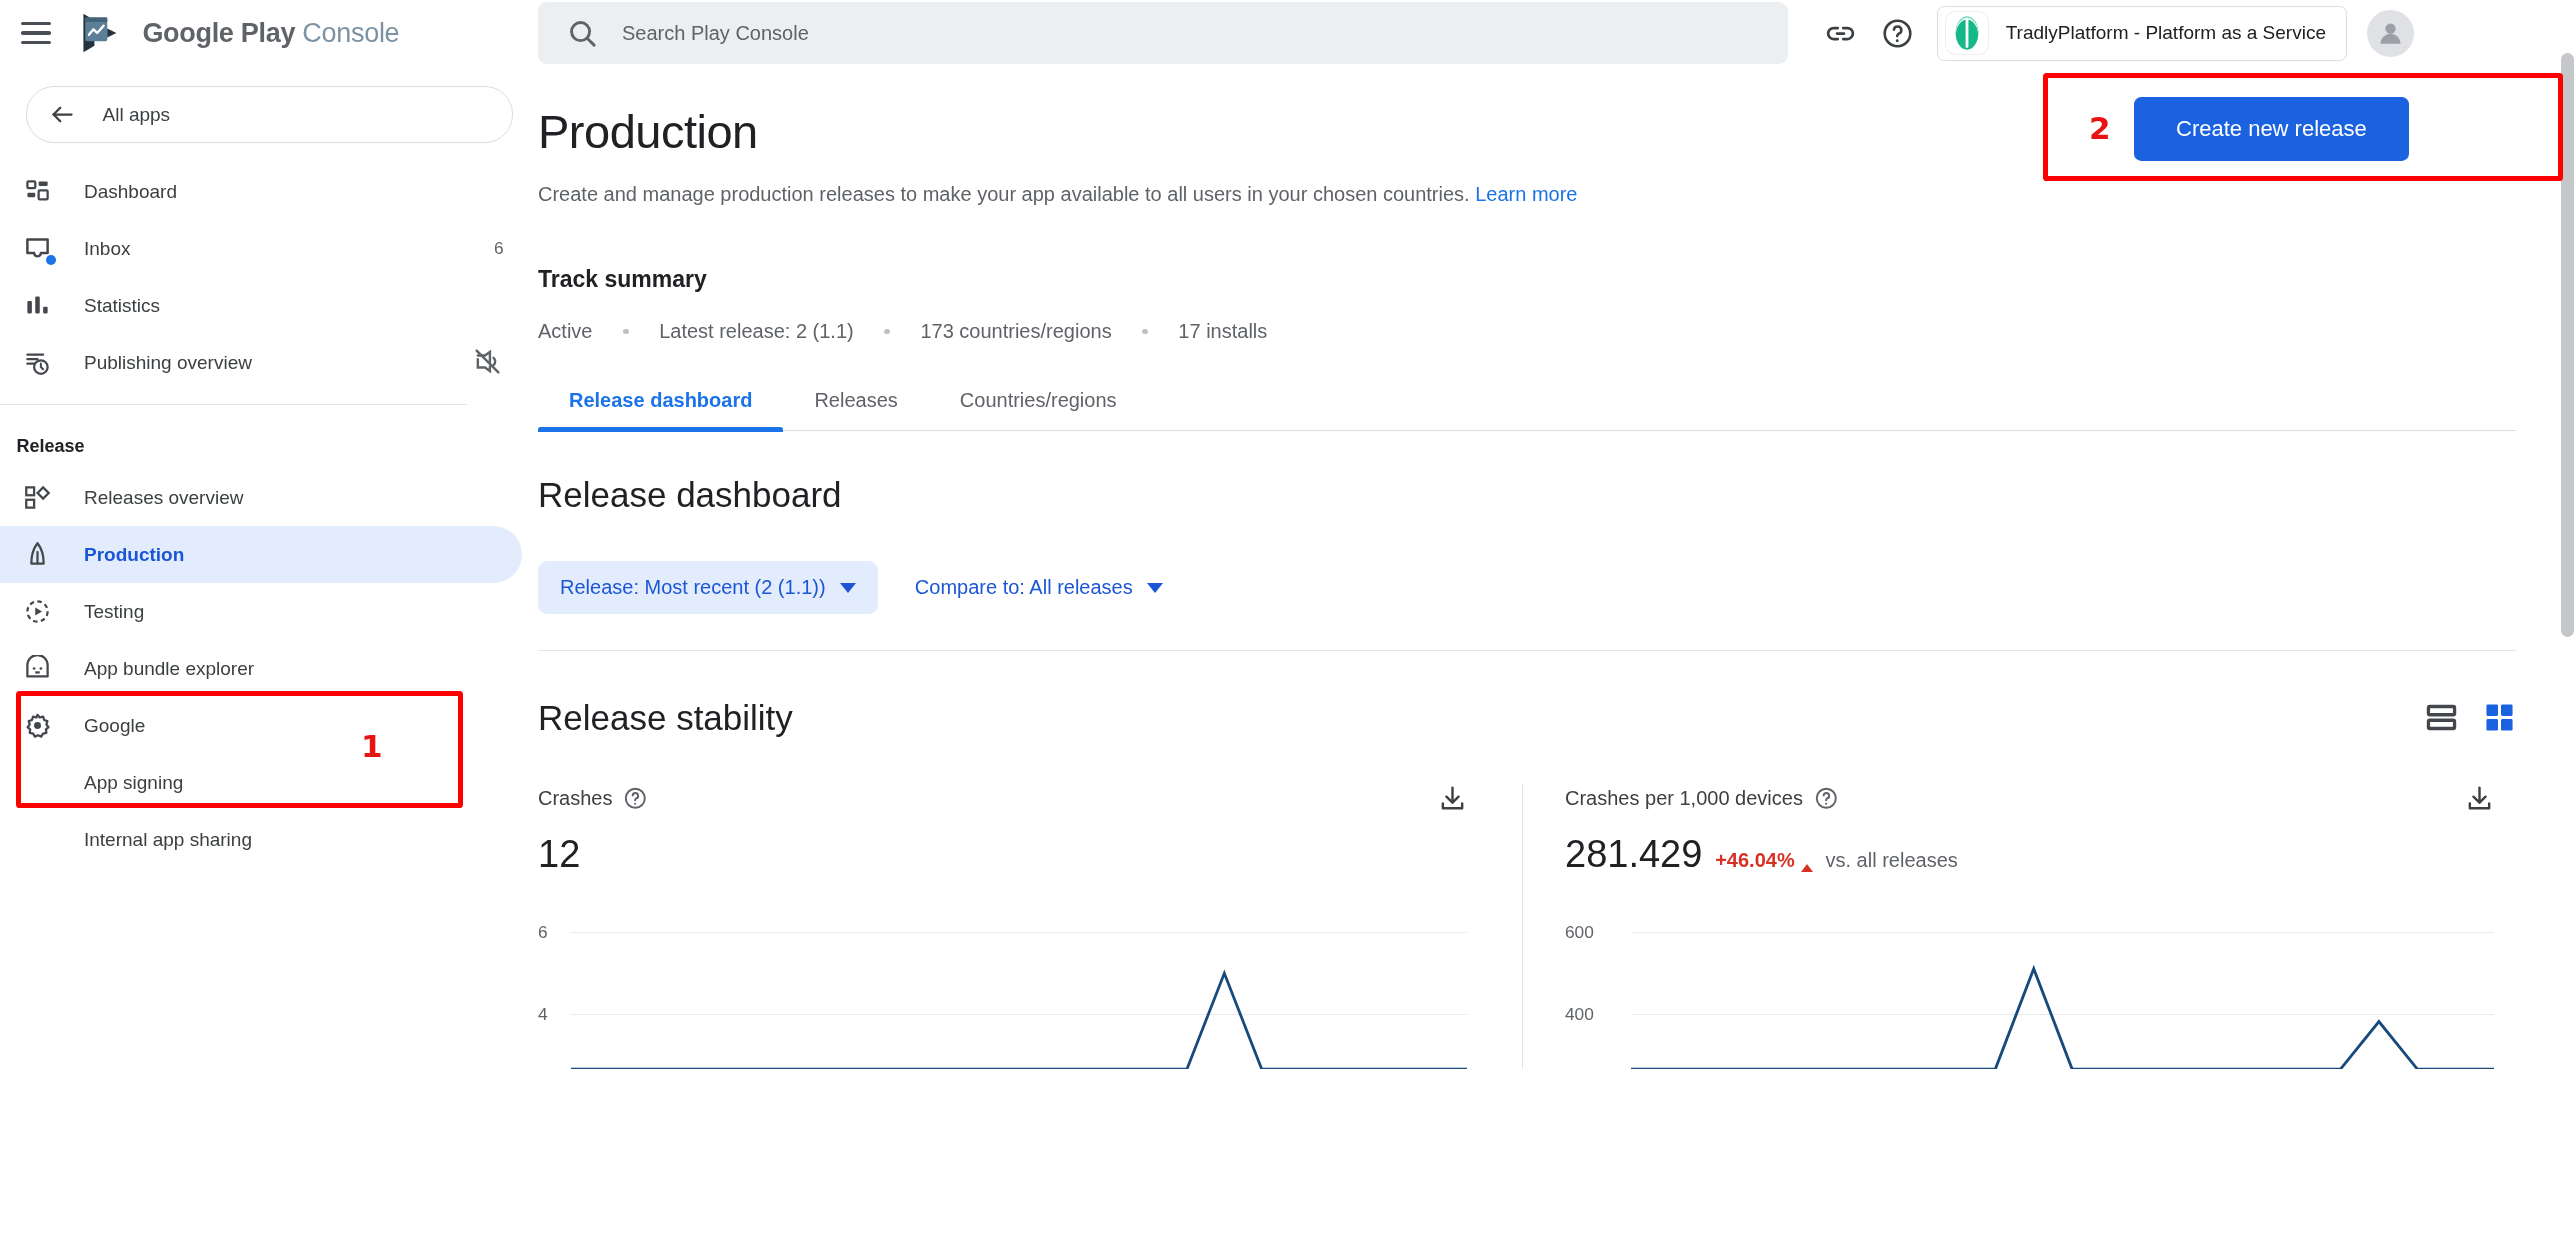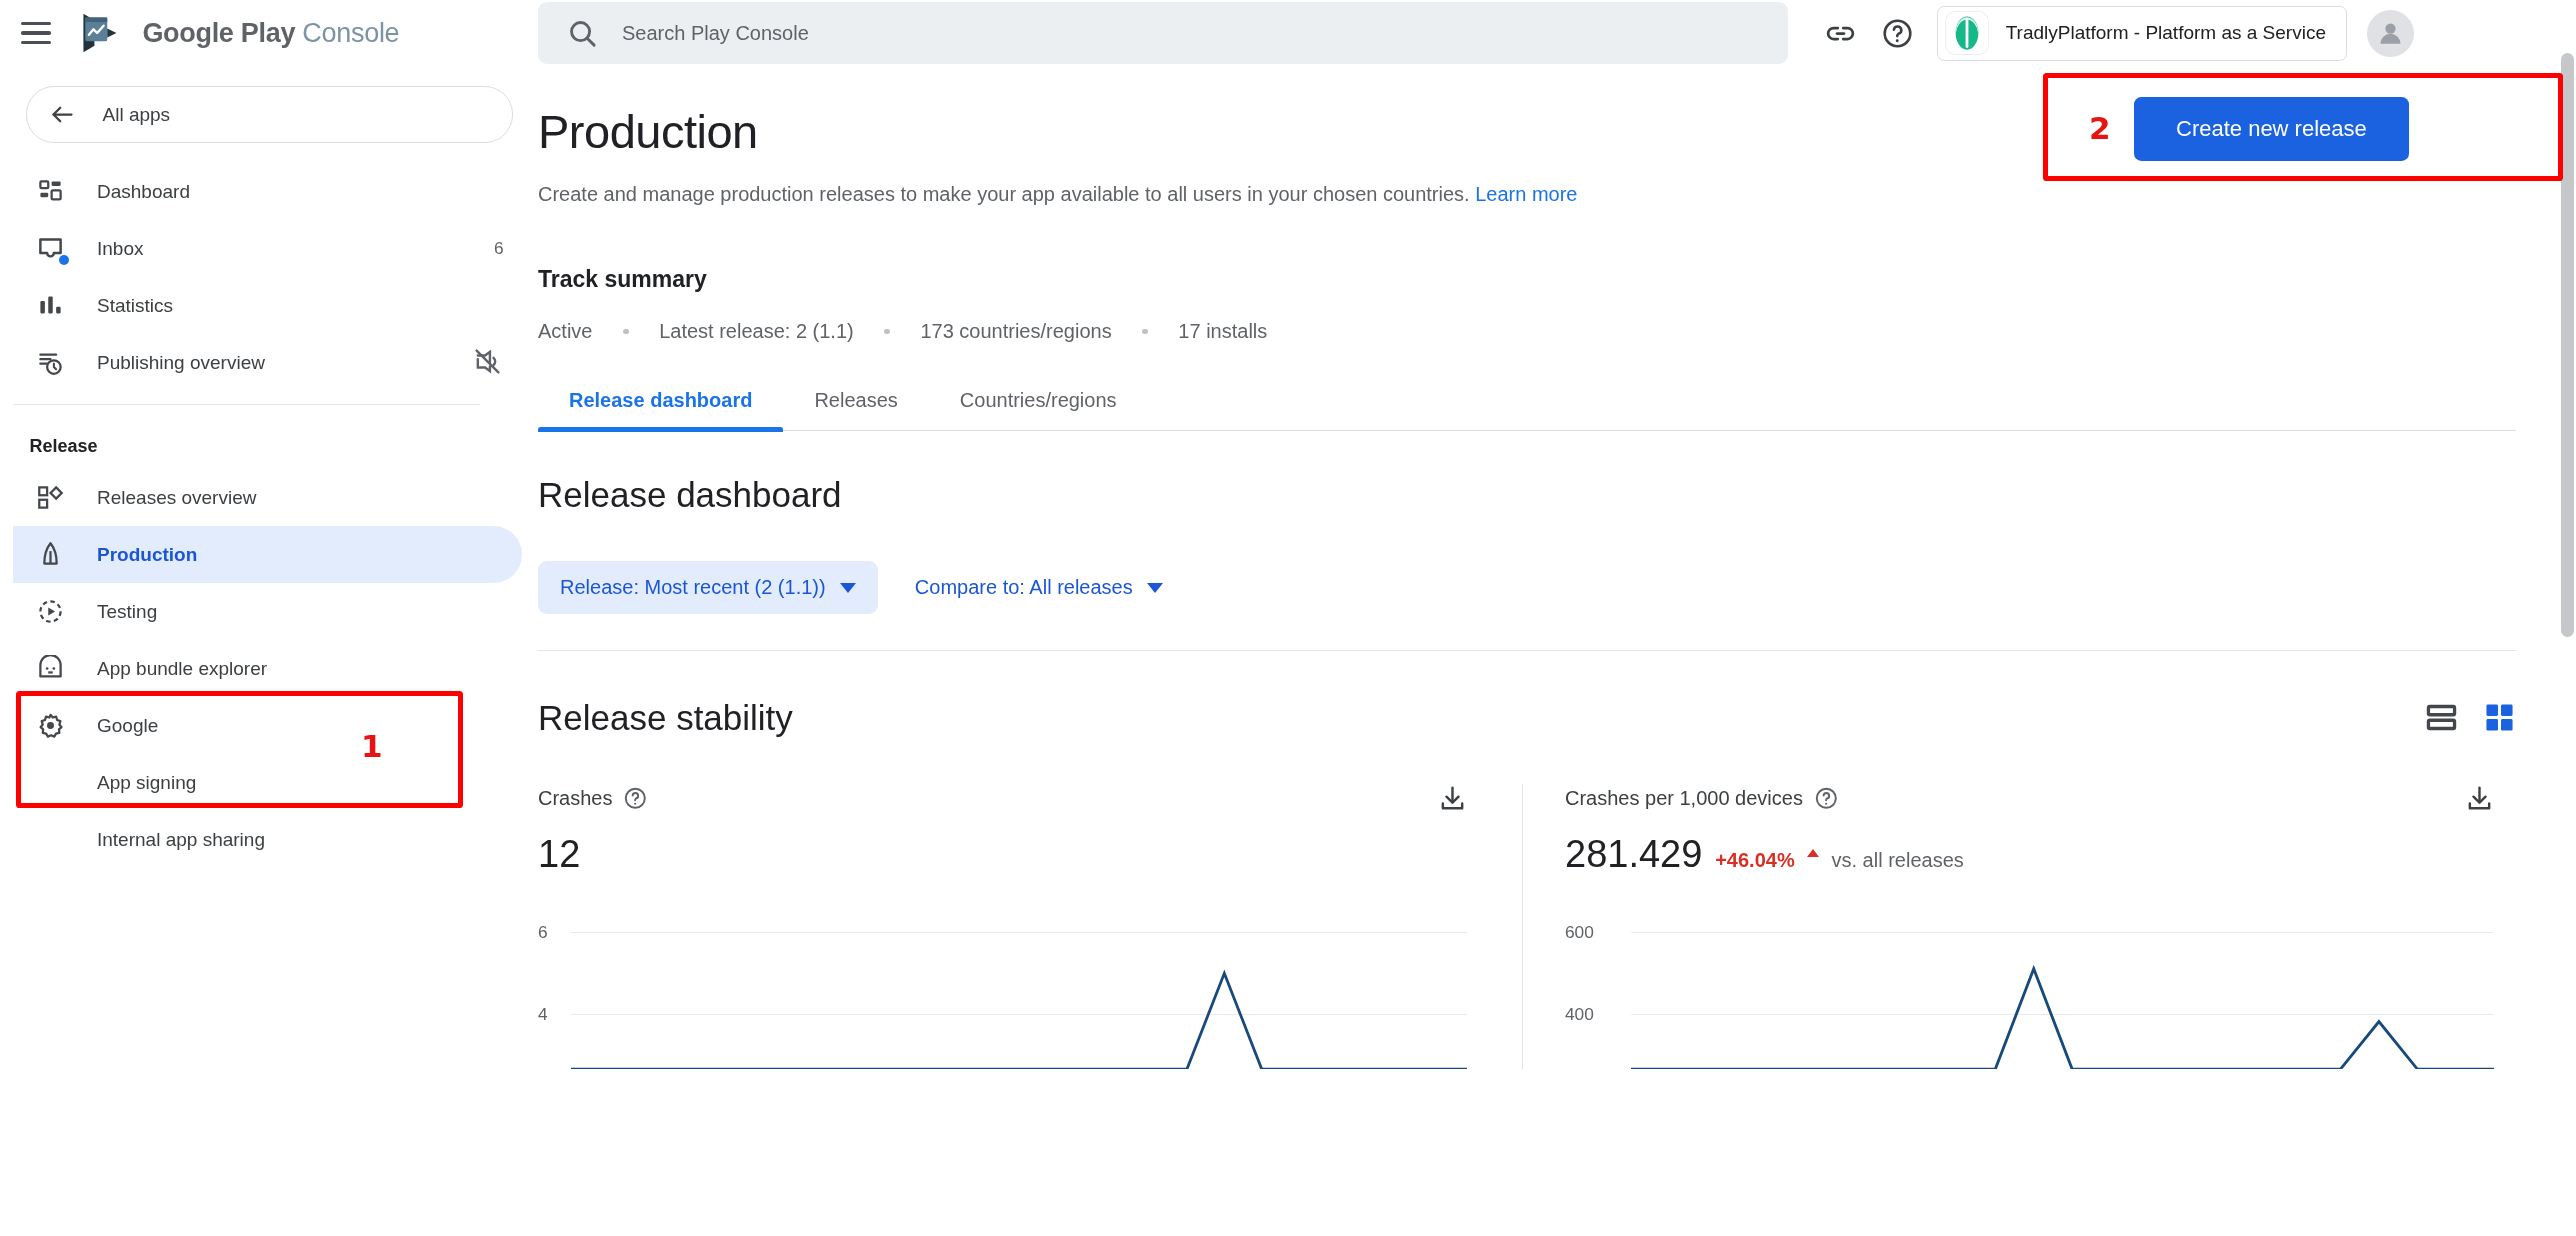--- a/index.html
+++ b/index.html
@@ -28,21 +28,21 @@
 
   .allapps {
     margin: 20px 25.5px 0 25.5px;
     height: 57px; border: 0.9px solid #dadce0; border-radius: 28px;
     display:flex; align-items:center; gap: 27px; padding-left: 22px;
     cursor:pointer; background:#fff;
   }
   .allapps .arrow { width: 27px; height: 27px; flex:0 0 27px; color:#3c4043; }
   .allapps .lbl { font-size: 19px; color:#3c4043; font-weight:500; }
 
-  .nav { margin-top: 20px; padding-left: 13px; }
+  .nav { margin-top: 20px; }
   .nav-item {
     height: 57px; display:flex; align-items:center; gap: 29px;
     padding-left: 20px; padding-right: 18px; cursor:pointer;
     border-radius: 0 29px 29px 0; margin-right: 16.4px;
     position: relative;
   }
   .nav-item .ico { width: 35px; height: 35px; flex:0 0 35px; display:flex; align-items:center; justify-content:center; color:#44474c; position:relative; }
   .nav-item .lbl { font-size: 19px; color:#3c4043; font-weight:500; white-space:nowrap; }
   .nav-item .count { margin-left:auto; font-size: 17.3px; color:#5f6368; }
   .nav-item.active { background:#e3ecfd; }
@@ -106,21 +106,21 @@
 
   .cards { display:flex; margin-top: 46px; width: 1978px; }
   .card { flex:1 1 0; min-width:0; padding-right: 55px; position:relative; }
   .card + .card { border-left:0.9px solid #e3e5e8; padding-left: 42px; padding-right: 22px; }
   .card-head { display:flex; align-items:center; }
   .card-lbl { font-size: 20px; color:#3c4043; }
   .qmark { width:24.6px;height:24.6px;margin-left:11px;color:#5f6368;cursor:pointer; }
   .dl { margin-left:auto; width:29px;height:29px;color:#3c4043;cursor:pointer; }
   .card-val-row { display:flex; align-items:baseline; gap:12.8px; margin-top: 20px; }
   .card-val { font-size: 38px; color:#202124; font-weight:400; }
-  .delta { font-size: 20px; color:#d93025; font-weight:600; display:flex; align-items:flex-start; gap:12px;}
+  .delta { font-size: 20px; color:#d93025; font-weight:600; display:flex; align-items:flex-end; gap:6px;}
   .delta .up { width:0;height:0;border-left:6.4px solid transparent;border-right:6.4px solid transparent;border-bottom:8.2px solid #d93025; }
   .delta-note { font-size: 20px; color:#5f6368; }
   .chart { position:relative; height: 155px; margin-top: 38px; }
   .gridline { position:absolute; left:33px; right:0; height:0.9px; background:#e8eaed; }
   .ytick { position:absolute; left:0; font-size:17.3px; color:#5f6368; transform: translateY(-50%); }
 
   
   .redbox { position:absolute; border: 5.5px solid #ff0000; border-radius: 3.6px; pointer-events:none; z-index: 40; }
   .badge {
     position:absolute; z-index: 41; font-size: 31px; font-weight: 800; color:#e81313;

